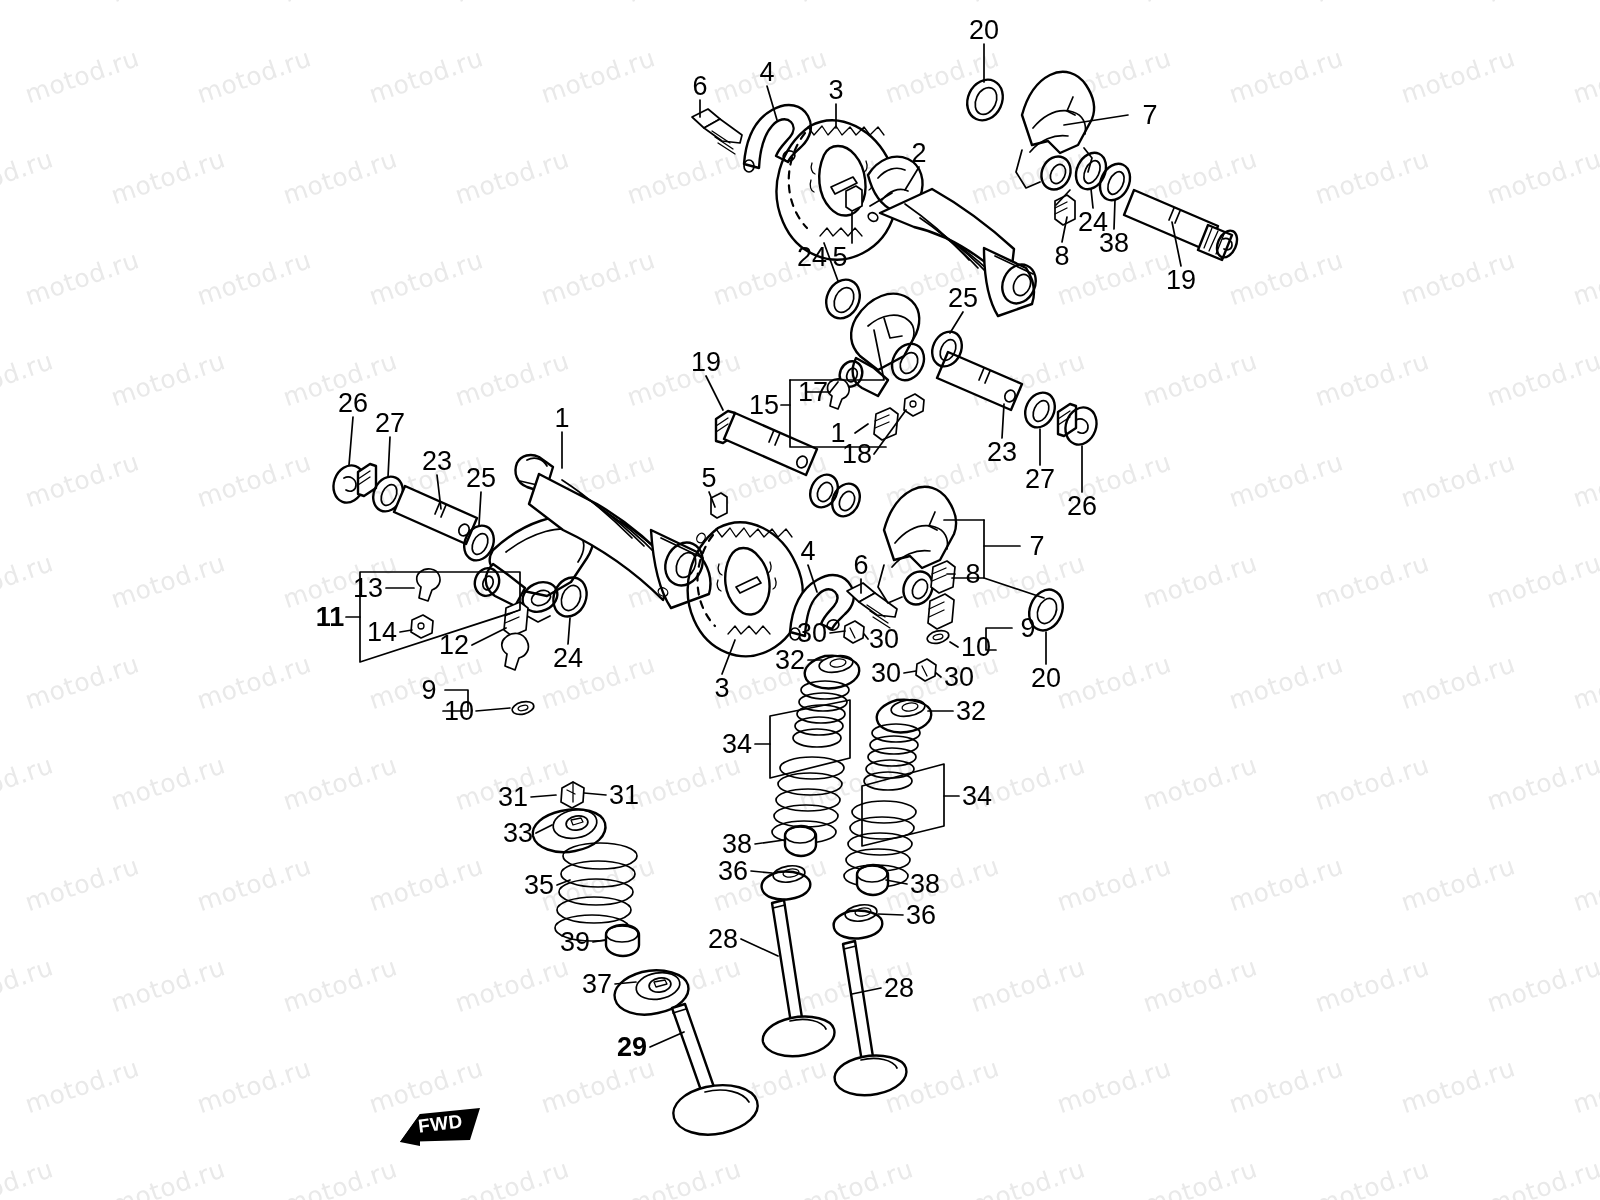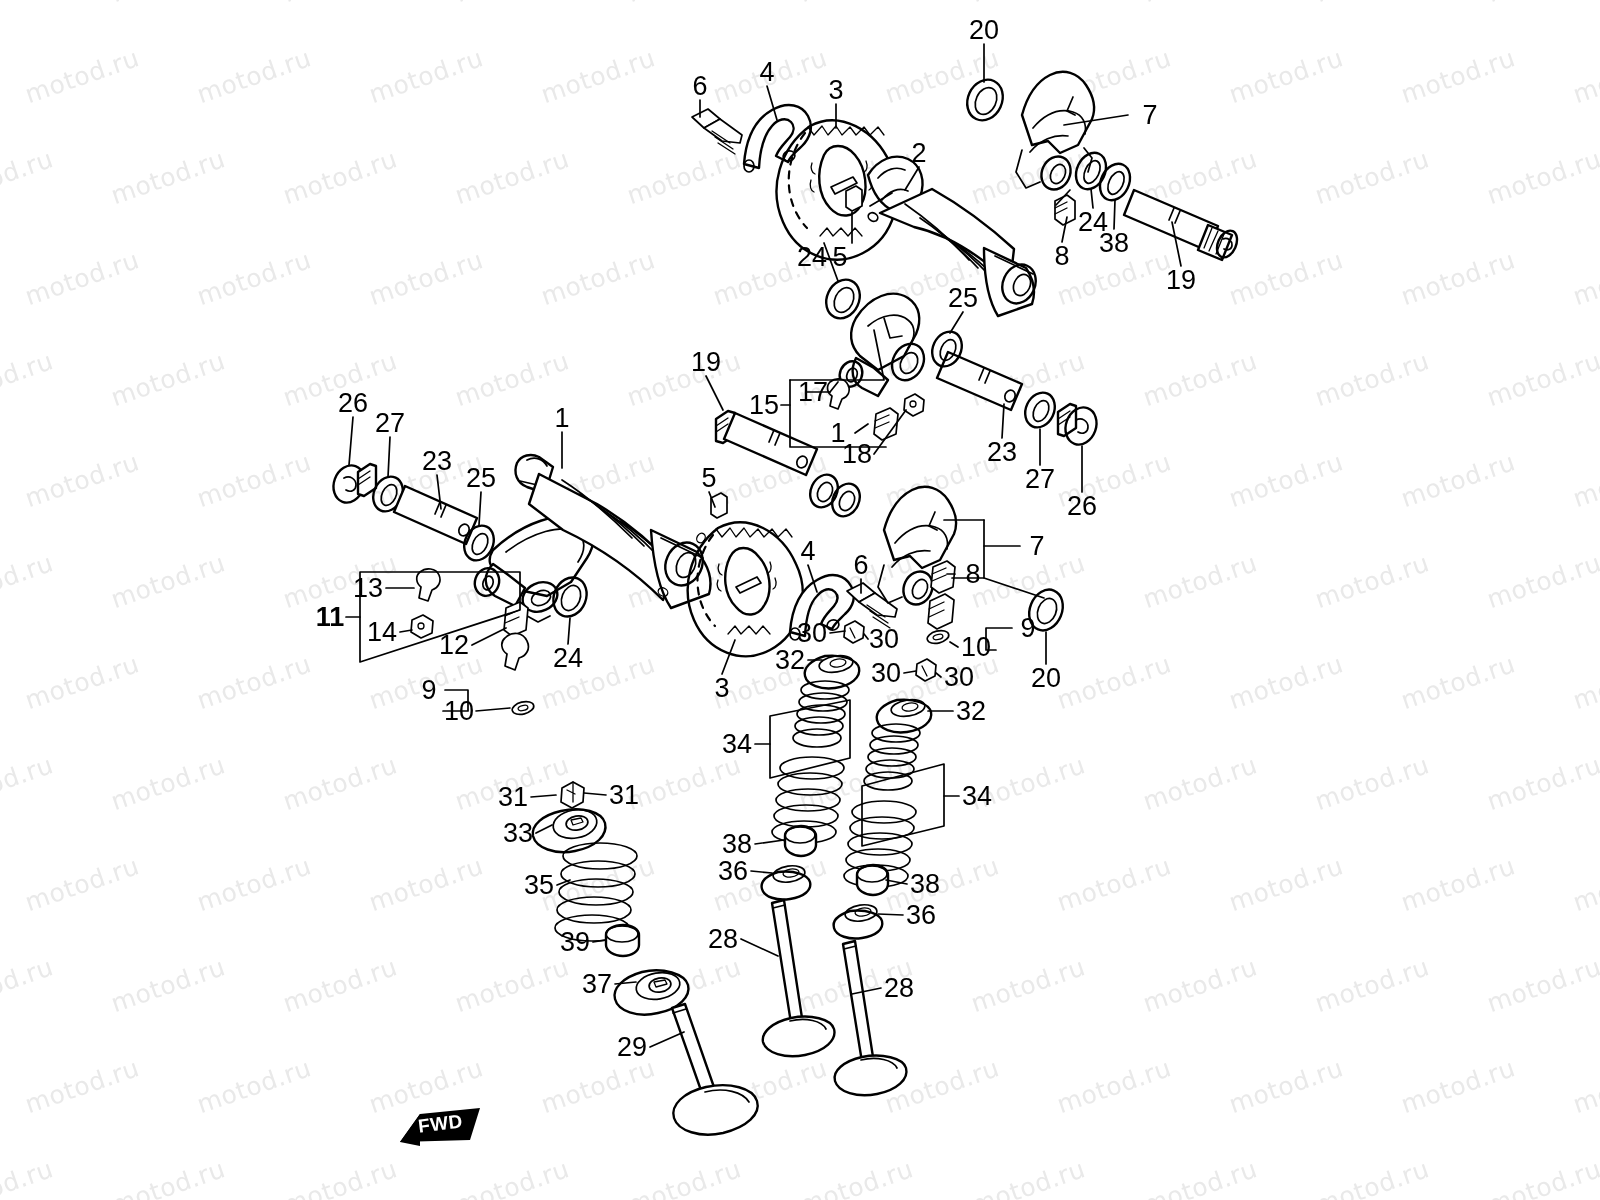--- a/index.html
+++ b/index.html
@@ -779,21 +779,21 @@
       <div class="lbl" style="left: 518px; top: 833px;">33</div>
       <div class="lbl" style="left: 539px; top: 885px;">35</div>
       <div class="lbl" style="left: 737px; top: 844px;">38</div>
       <div class="lbl" style="left: 733px; top: 871px;">36</div>
       <div class="lbl" style="left: 925px; top: 884px;">38</div>
       <div class="lbl" style="left: 921px; top: 915px;">36</div>
       <div class="lbl" style="left: 575px; top: 942px;">39</div>
       <div class="lbl" style="left: 723px; top: 939px;">28</div>
       <div class="lbl" style="left: 597px; top: 984px;">37</div>
       <div class="lbl" style="left: 899px; top: 988px;">28</div>
-      <div class="lbl" style="left: 632px; top: 1047px;">29</div>
+      <div class="lbl" style="left: 632px; top: 1047px; font-weight: bold;">29</div>
     </div>
 
   <div id="fwd">
     <svg width="96" height="56" viewBox="0 0 96 56" xmlns="http://www.w3.org/2000/svg">
       <path d="M8 40 L28 12 L88 6 L78 38 Z" fill="#000"></path>
       <path d="M8 40 L28 12 L28 44 Z" fill="#000"></path>
     </svg>
     <div class="fwdtext">FWD</div>
   </div>
 

